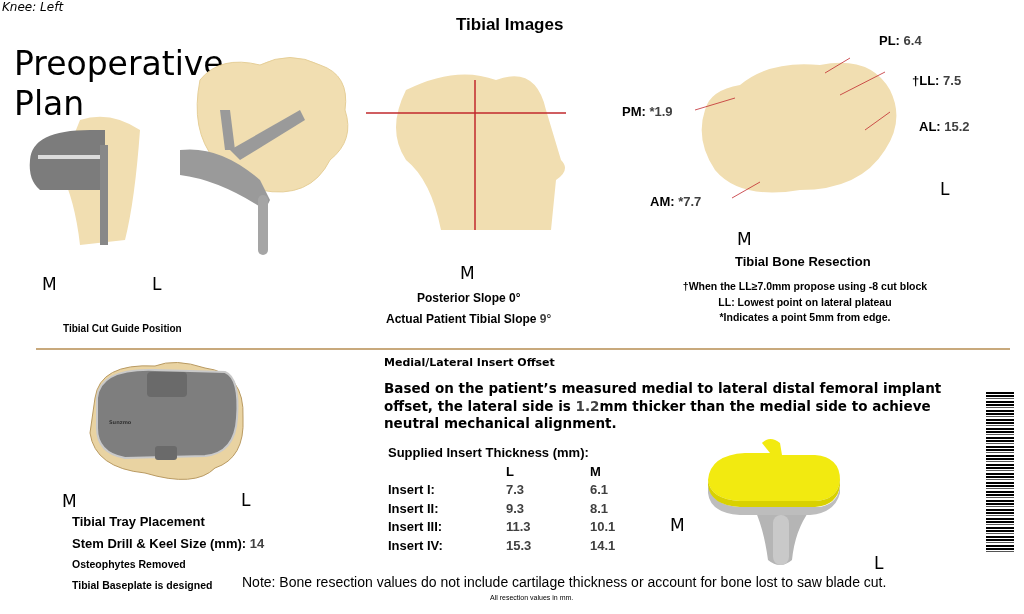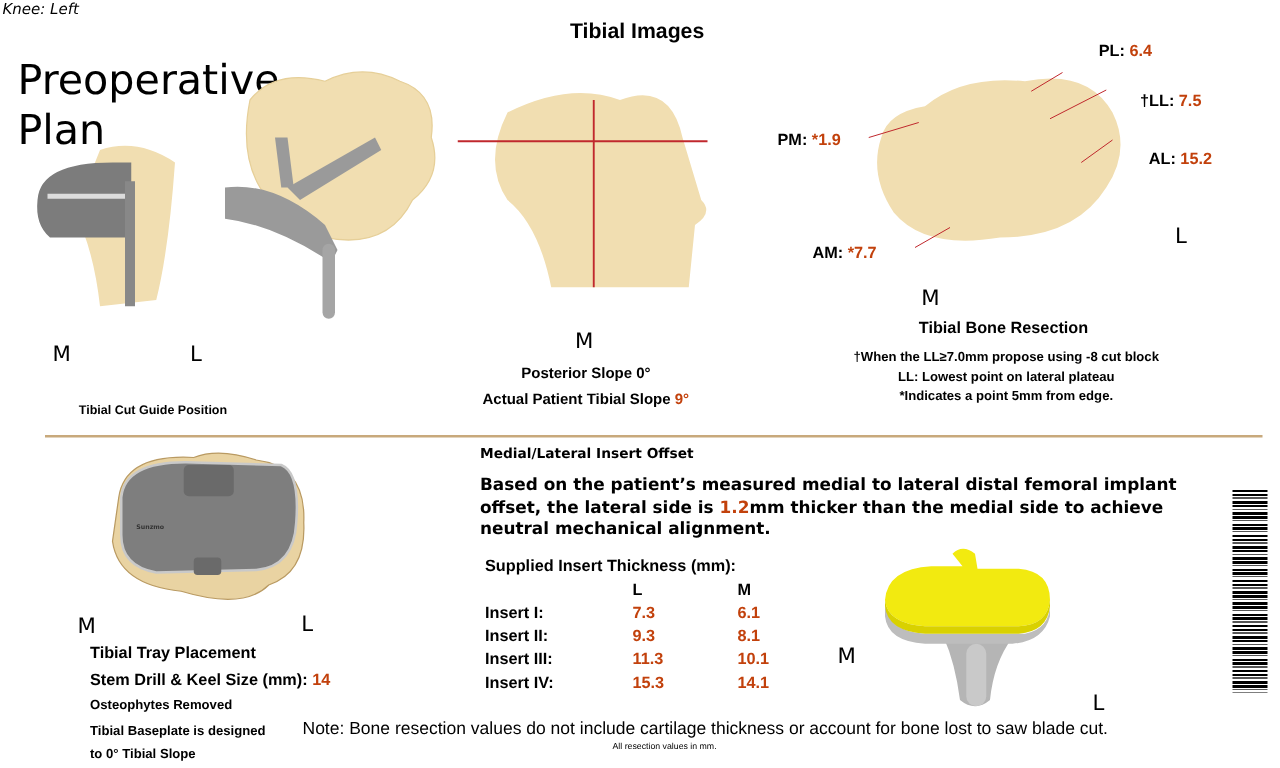--- a/index.html
+++ b/index.html
@@ -1,20 +1,20 @@
 <!DOCTYPE html>
 <html><head>
 <meta charset="utf-8">
 <style>
   html, body { margin:0; padding:0; }
   body { width:1024px; height:614px; position:relative; background:#ffffff; overflow:hidden;
          font-family:"DejaVu Sans", sans-serif; color:#000; }
   .abs { position:absolute; }
   .b { font-weight:bold; }
-  .red { color:#c2410c; }
+  .red { color:#404040; }
   .cond { font-family:"Liberation Sans", sans-serif; }
   .mlbl { font-family:"DejaVu Sans", sans-serif; font-size:17px; font-weight:normal; }
   .center { text-align:center; }
   .divider { left:36px; width:974px; top:348px; height:2px; background:#c8a97c; }
   table.ins { border-collapse:collapse; font-family:"Liberation Sans", sans-serif; font-weight:bold; font-size:13px; }
   table.ins td { padding:0; height:18.5px; }
   .barcode { left:986px; top:392px; width:28px; height:162px;
     background: repeating-linear-gradient(to bottom, #000 0 2px, #fff 2px 3px, #000 3px 5px, #fff 5px 6px, #555 6px 7px, #fff 7px 9px); }
 </style>
 </head>
@@ -87,21 +87,20 @@
   <rect x="70" y="88" width="22" height="14" rx="3" fill="#6a6a6a"></rect>
 </svg>
 <div class="abs abs b" style="left:109px;top:419px;font-size:5px;color:#333;">Sunzmo</div>
 <div class="abs mlbl" style="left:62px;top:491px;">M</div>
 <div class="abs mlbl" style="left:241px;top:490px;">L</div>
 <div class="abs b cond" style="left:72px;top:514px;font-size:13px;">Tibial Tray Placement</div>
 <div class="abs b cond" style="left:72px;top:536px;font-size:13px;"><span>Stem Drill &amp; Keel Size (mm): </span><span class="red">14</span></div>
 <div class="abs b cond" style="left:72px;top:558px;font-size:10.5px;">Osteophytes Removed</div>
 <div class="abs b cond" style="left:72px;top:576px;font-size:10.5px;line-height:18px;">
   <div>Tibial Baseplate is designed</div>
-  <div>to 0° Tibial Slope</div>
 </div>
 
 <div class="abs b" style="left:384px;top:356px;font-size:11px;">Medial/Lateral Insert Offset</div>
 <div class="abs b" style="left:384px;top:380px;width:590px;font-size:13.5px;line-height:17.5px;">
   <span>Based on the patient’s measured medial to lateral distal femoral implant offset, the lateral side is </span><span class="red">1.2</span><span>mm thicker than the medial side to achieve neutral mechanical alignment.</span>
 </div>
 <div class="abs b cond" style="left:388px;top:445px;font-size:13px;">Supplied Insert Thickness (mm):</div>
 <table class="abs ins" style="left:388px;top:462px;">
   <tbody>
       <tr>

